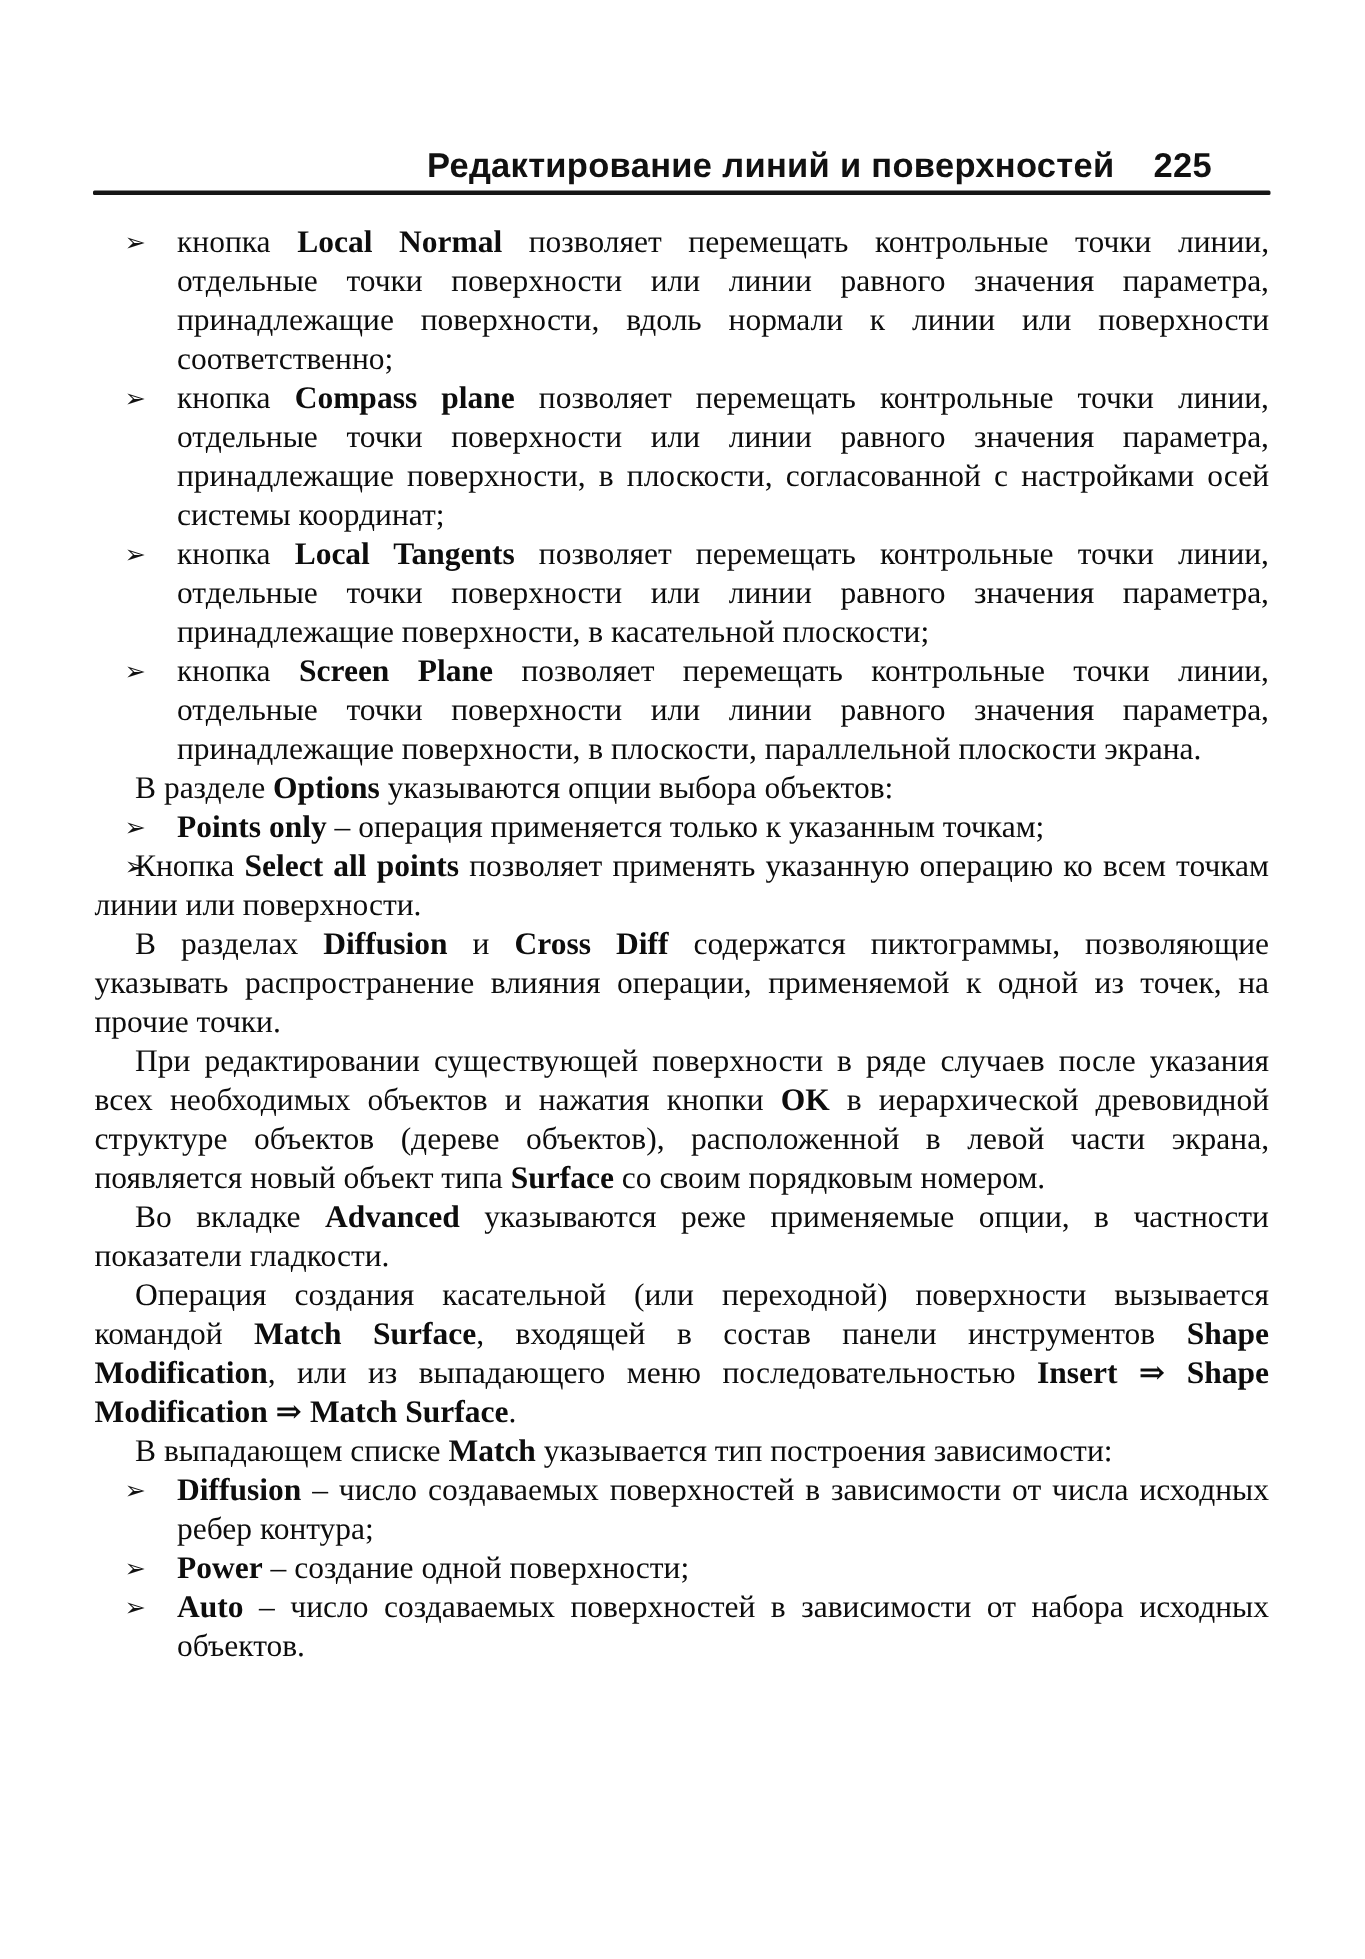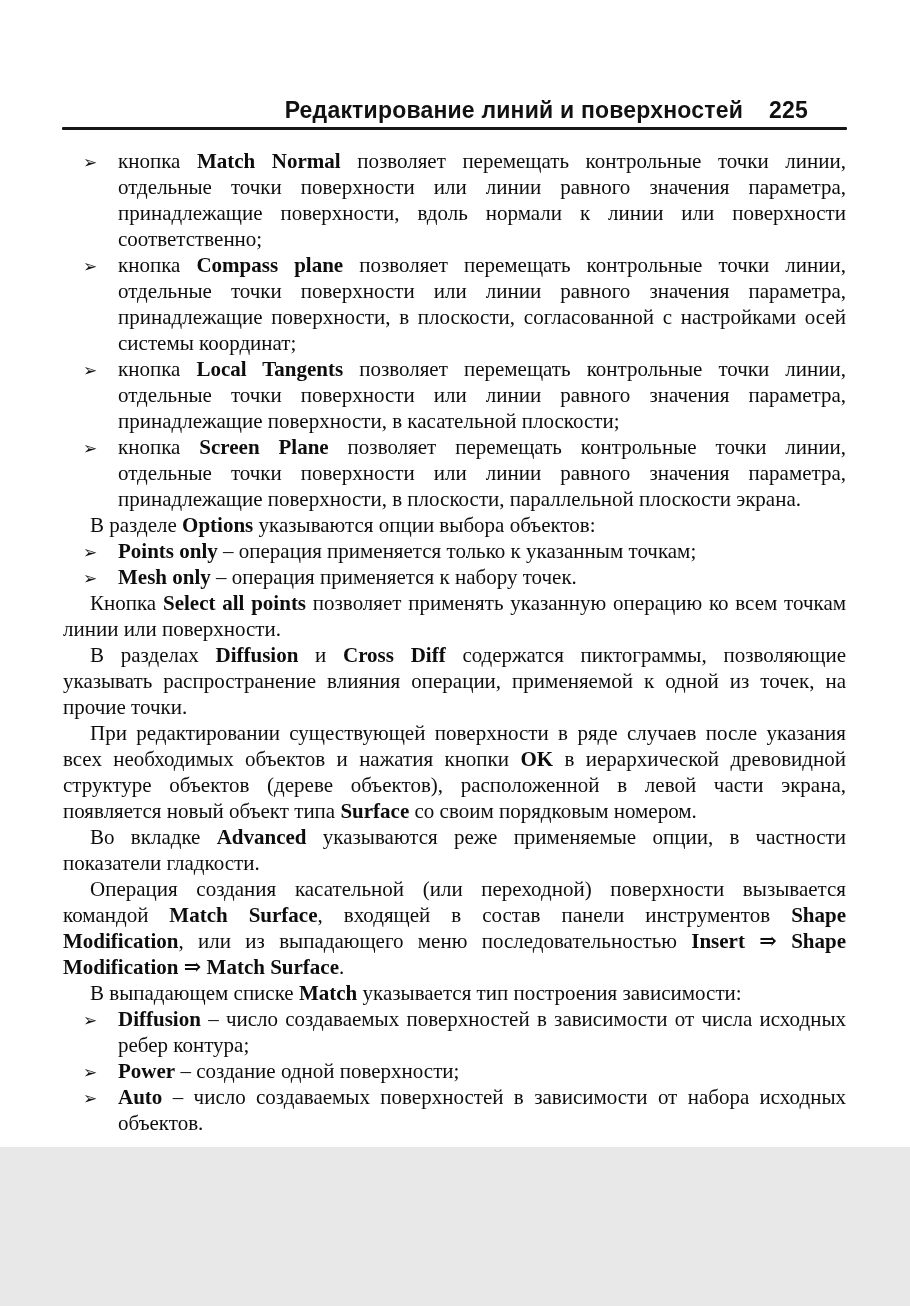--- a/index.html
+++ b/index.html
@@ -1,18 +1,18 @@
 <!DOCTYPE html>
 <html lang="ru"><head>
 <meta charset="utf-8">
 <style>
   html,body{margin:0;padding:0;background:#e8e8e8;}
   .page{
     position:relative;
-    width:910px;height:1147px;
+    width:910px;height:1306px;
     background:#ffffff;
     font-family:"Liberation Serif","DejaVu Serif",serif;
     color:#0d0d0d;
     overflow:hidden;
   }
   .header-row{
     position:absolute;
     top:97px;left:63px;width:745px;
     display:flex;justify-content:flex-end;align-items:baseline;gap:26px;
     font-family:"Liberation Sans","DejaVu Sans",sans-serif;
@@ -52,27 +52,27 @@
 </head>
 <body>
 
 <div class="page">
   <div class="header-row">
     <span>Редактирование линий и поверхностей</span>
     <span>225</span>
   </div>
   <div class="header-rule"></div>
   <div class="content" id="page-body">
-      <div class="bullet-item"><span class="bullet-marker">➢</span><span class="bullet-text"><span>кнопка </span><b>Match Normal</b><span> позволяет перемещать контрольные точки линии, отдельные точки поверхности или линии равного значения параметра, принадлежащие поверхности, вдоль нормали к линии или поверхности соответственно;</span></span></div>
+      <div class="bullet-item"><span class="bullet-marker">➢</span><span class="bullet-text"><span>кнопка </span><b>Local Normal</b><span> позволяет перемещать контрольные точки линии, отдельные точки поверхности или линии равного значения параметра, принадлежащие поверхности, вдоль нормали к линии или поверхности соответственно;</span></span></div>
       <div class="bullet-item"><span class="bullet-marker">➢</span><span class="bullet-text"><span>кнопка </span><b>Compass plane</b><span> позволяет перемещать контрольные точки линии, отдельные точки поверхности или линии равного значения параметра, принадлежащие поверхности, в плоскости, согласованной с настройками осей системы координат;</span></span></div>
       <div class="bullet-item"><span class="bullet-marker">➢</span><span class="bullet-text"><span>кнопка </span><b>Local Tangents</b><span> позволяет перемещать контрольные точки линии, отдельные точки поверхности или линии равного значения параметра, принадлежащие поверхности, в касательной плоскости;</span></span></div>
       <div class="bullet-item"><span class="bullet-marker">➢</span><span class="bullet-text"><span>кнопка </span><b>Screen Plane</b><span> позволяет перемещать контрольные точки линии, отдельные точки поверхности или линии равного значения параметра, принадлежащие поверхности, в плоскости, параллельной плоскости экрана.</span></span></div>
       <p class="para"><span>В разделе </span><b>Options</b><span> указываются опции выбора объектов:</span></p>
       <div class="bullet-item"><span class="bullet-marker">➢</span><span class="bullet-text"><b>Points only</b><span> – операция применяется только к указанным точкам;</span></span></div>
-      <div class="bullet-item"><span class="bullet-marker">➢</span><span class="bullet-text"><b>Mesh only</b><span> – операция применяется к набору точек.</span></span></div>
+      <div class="bullet-item"><span class="bullet-marker">➢</span></div>
       <p class="para"><span>Кнопка </span><b>Select all points</b><span> позволяет применять указанную операцию ко всем точкам линии или поверхности.</span></p>
       <p class="para"><span>В разделах </span><b>Diffusion</b><span> и </span><b>Cross Diff</b><span> содержатся пиктограммы, позволяющие указывать распространение влияния операции, применяемой к одной из точек, на прочие точки.</span></p>
       <p class="para"><span>При редактировании существующей поверхности в ряде случаев после указания всех необходимых объектов и нажатия кнопки </span><b>OK</b><span> в иерархической древовидной структуре объектов (дереве объектов), расположенной в левой части экрана, появляется новый объект типа </span><b>Surface</b><span> со своим порядковым номером.</span></p>
       <p class="para"><span>Во вкладке </span><b>Advanced</b><span> указываются реже применяемые опции, в частности показатели гладкости.</span></p>
       <p class="para"><span>Операция создания касательной (или переходной) поверхности вызывается командой </span><b>Match Surface</b><span>, входящей в состав панели инструментов </span><b>Shape Modification</b><span>, или из выпадающего меню последовательностью </span><b>Insert ⇒ Shape Modification ⇒ Match Surface</b><span>.</span></p>
       <p class="para"><span>В выпадающем списке </span><b>Match</b><span> указывается тип построения зависимости:</span></p>
       <div class="bullet-item"><span class="bullet-marker">➢</span><span class="bullet-text"><b>Diffusion</b><span> – число создаваемых поверхностей в зависимости от числа исходных ребер контура;</span></span></div>
       <div class="bullet-item"><span class="bullet-marker">➢</span><span class="bullet-text"><b>Power</b><span> – создание одной поверхности;</span></span></div>
       <div class="bullet-item"><span class="bullet-marker">➢</span><span class="bullet-text"><b>Auto</b><span> – число создаваемых поверхностей в зависимости от набора исходных объектов.</span></span></div>
     </div>

